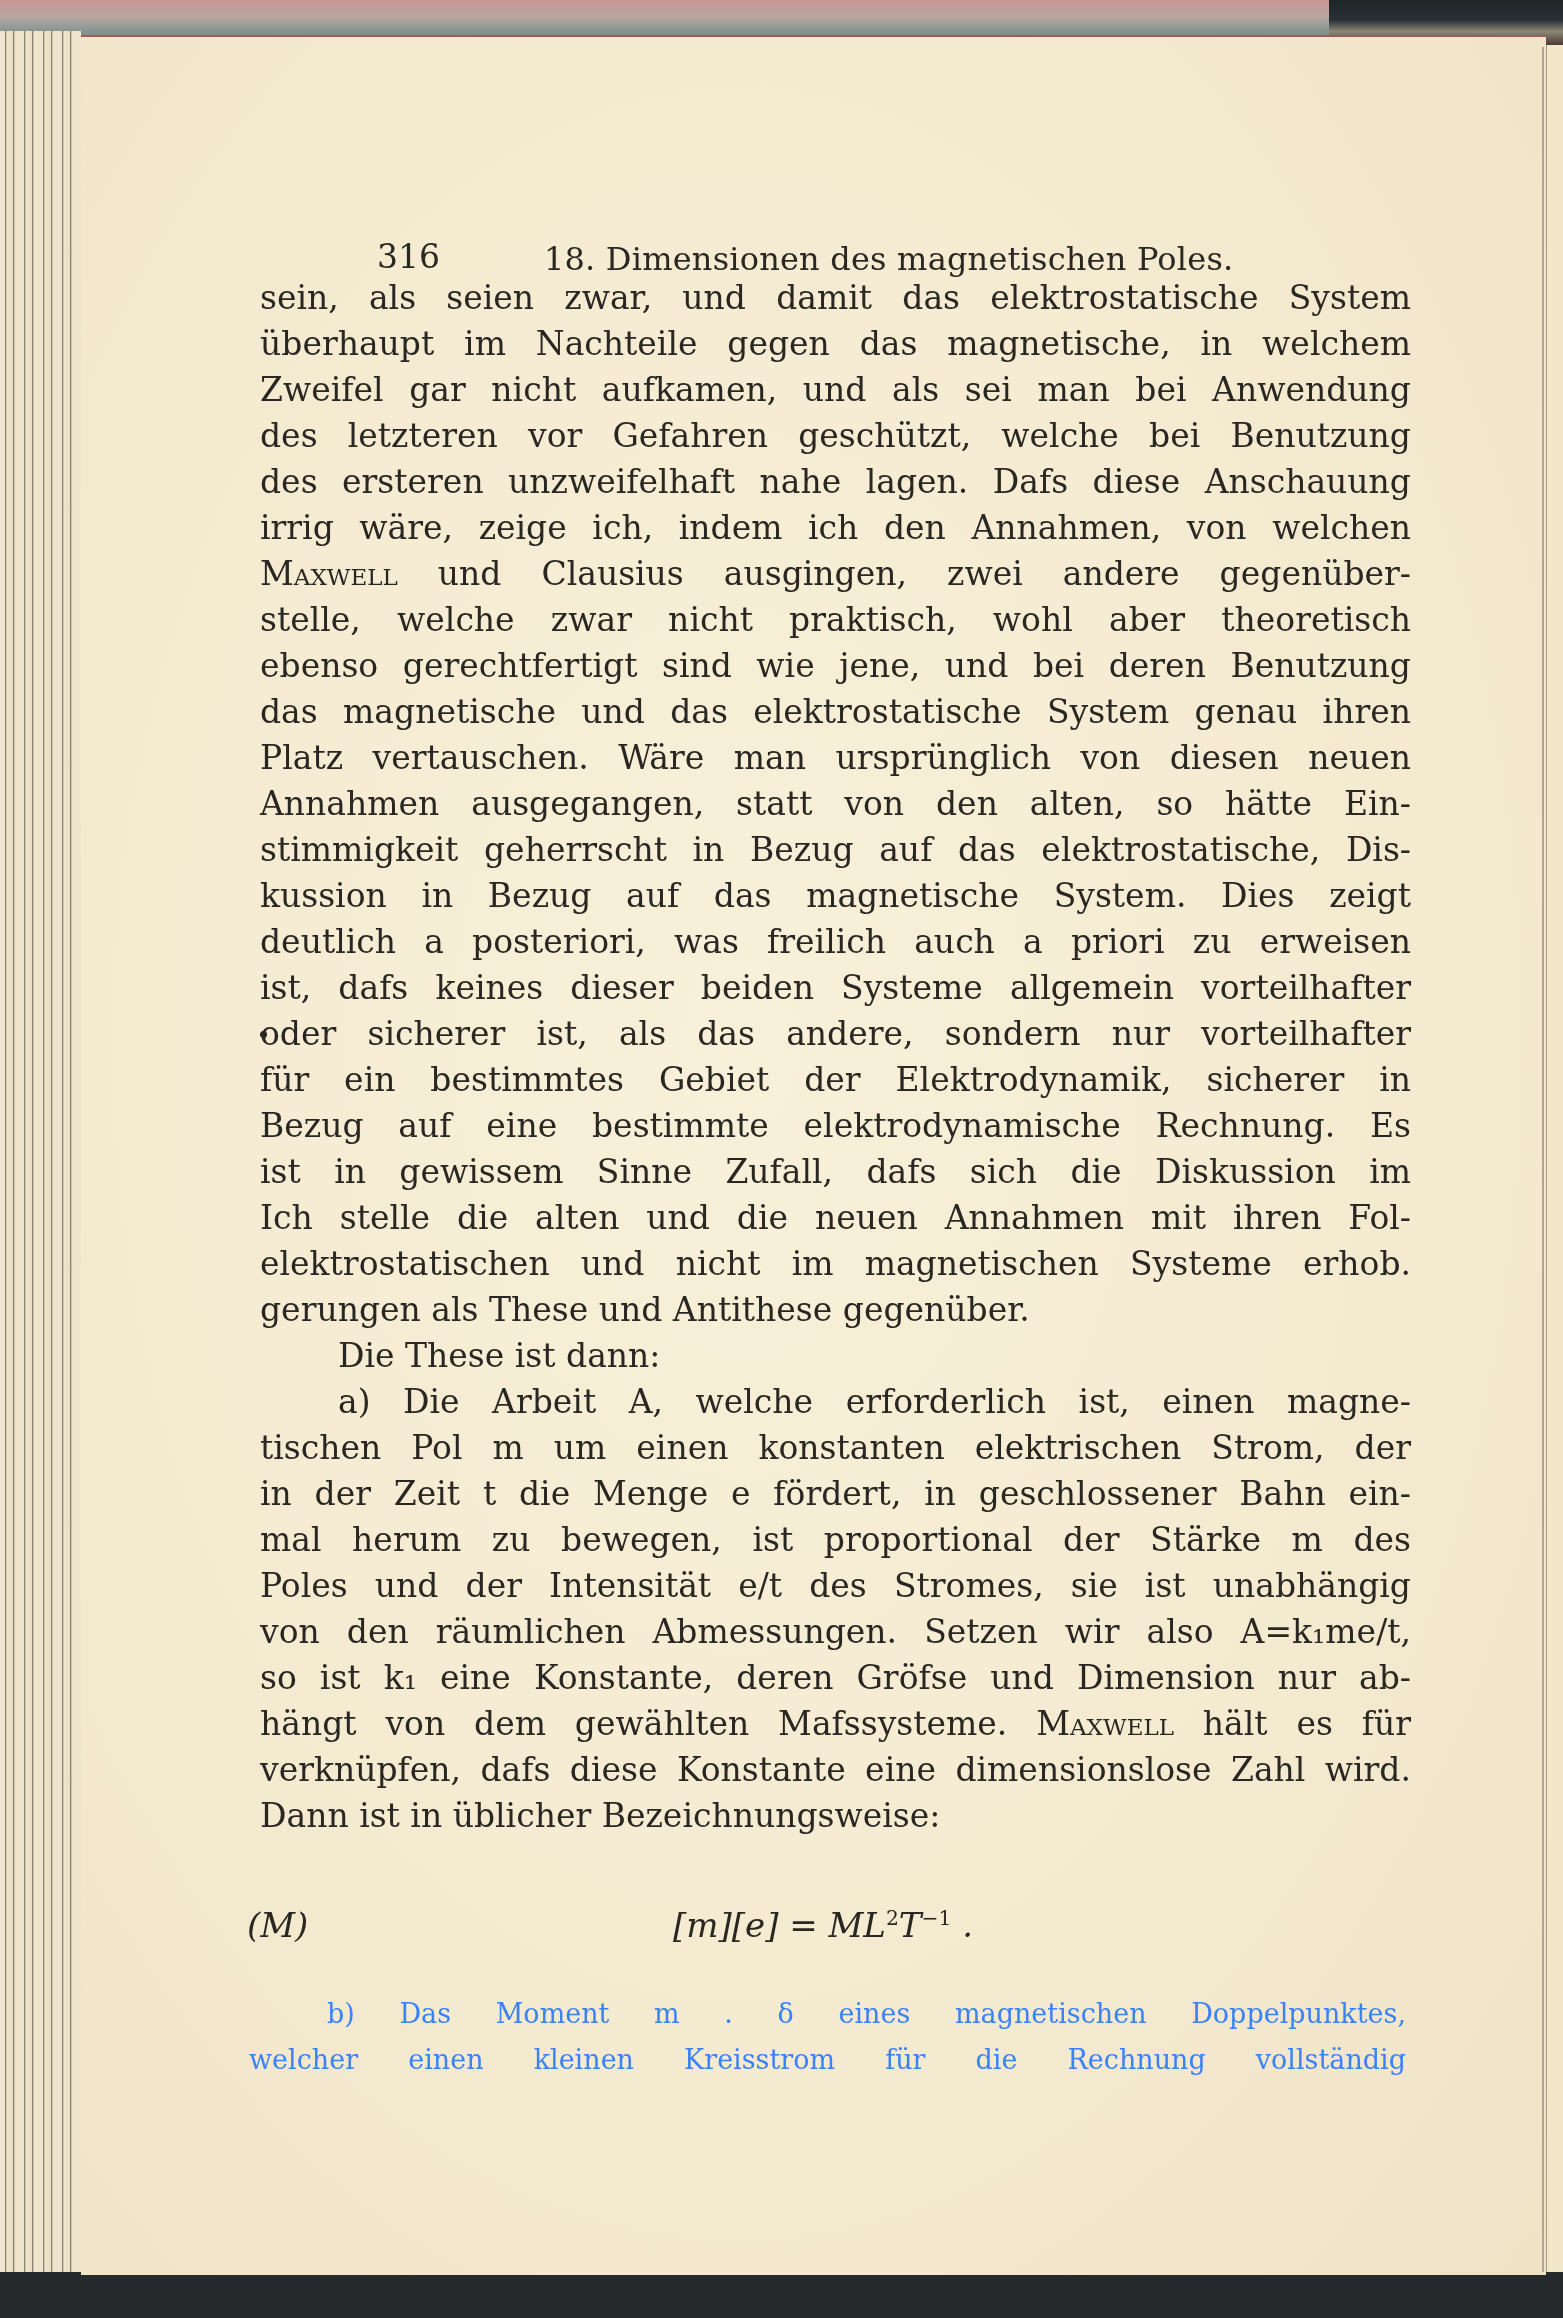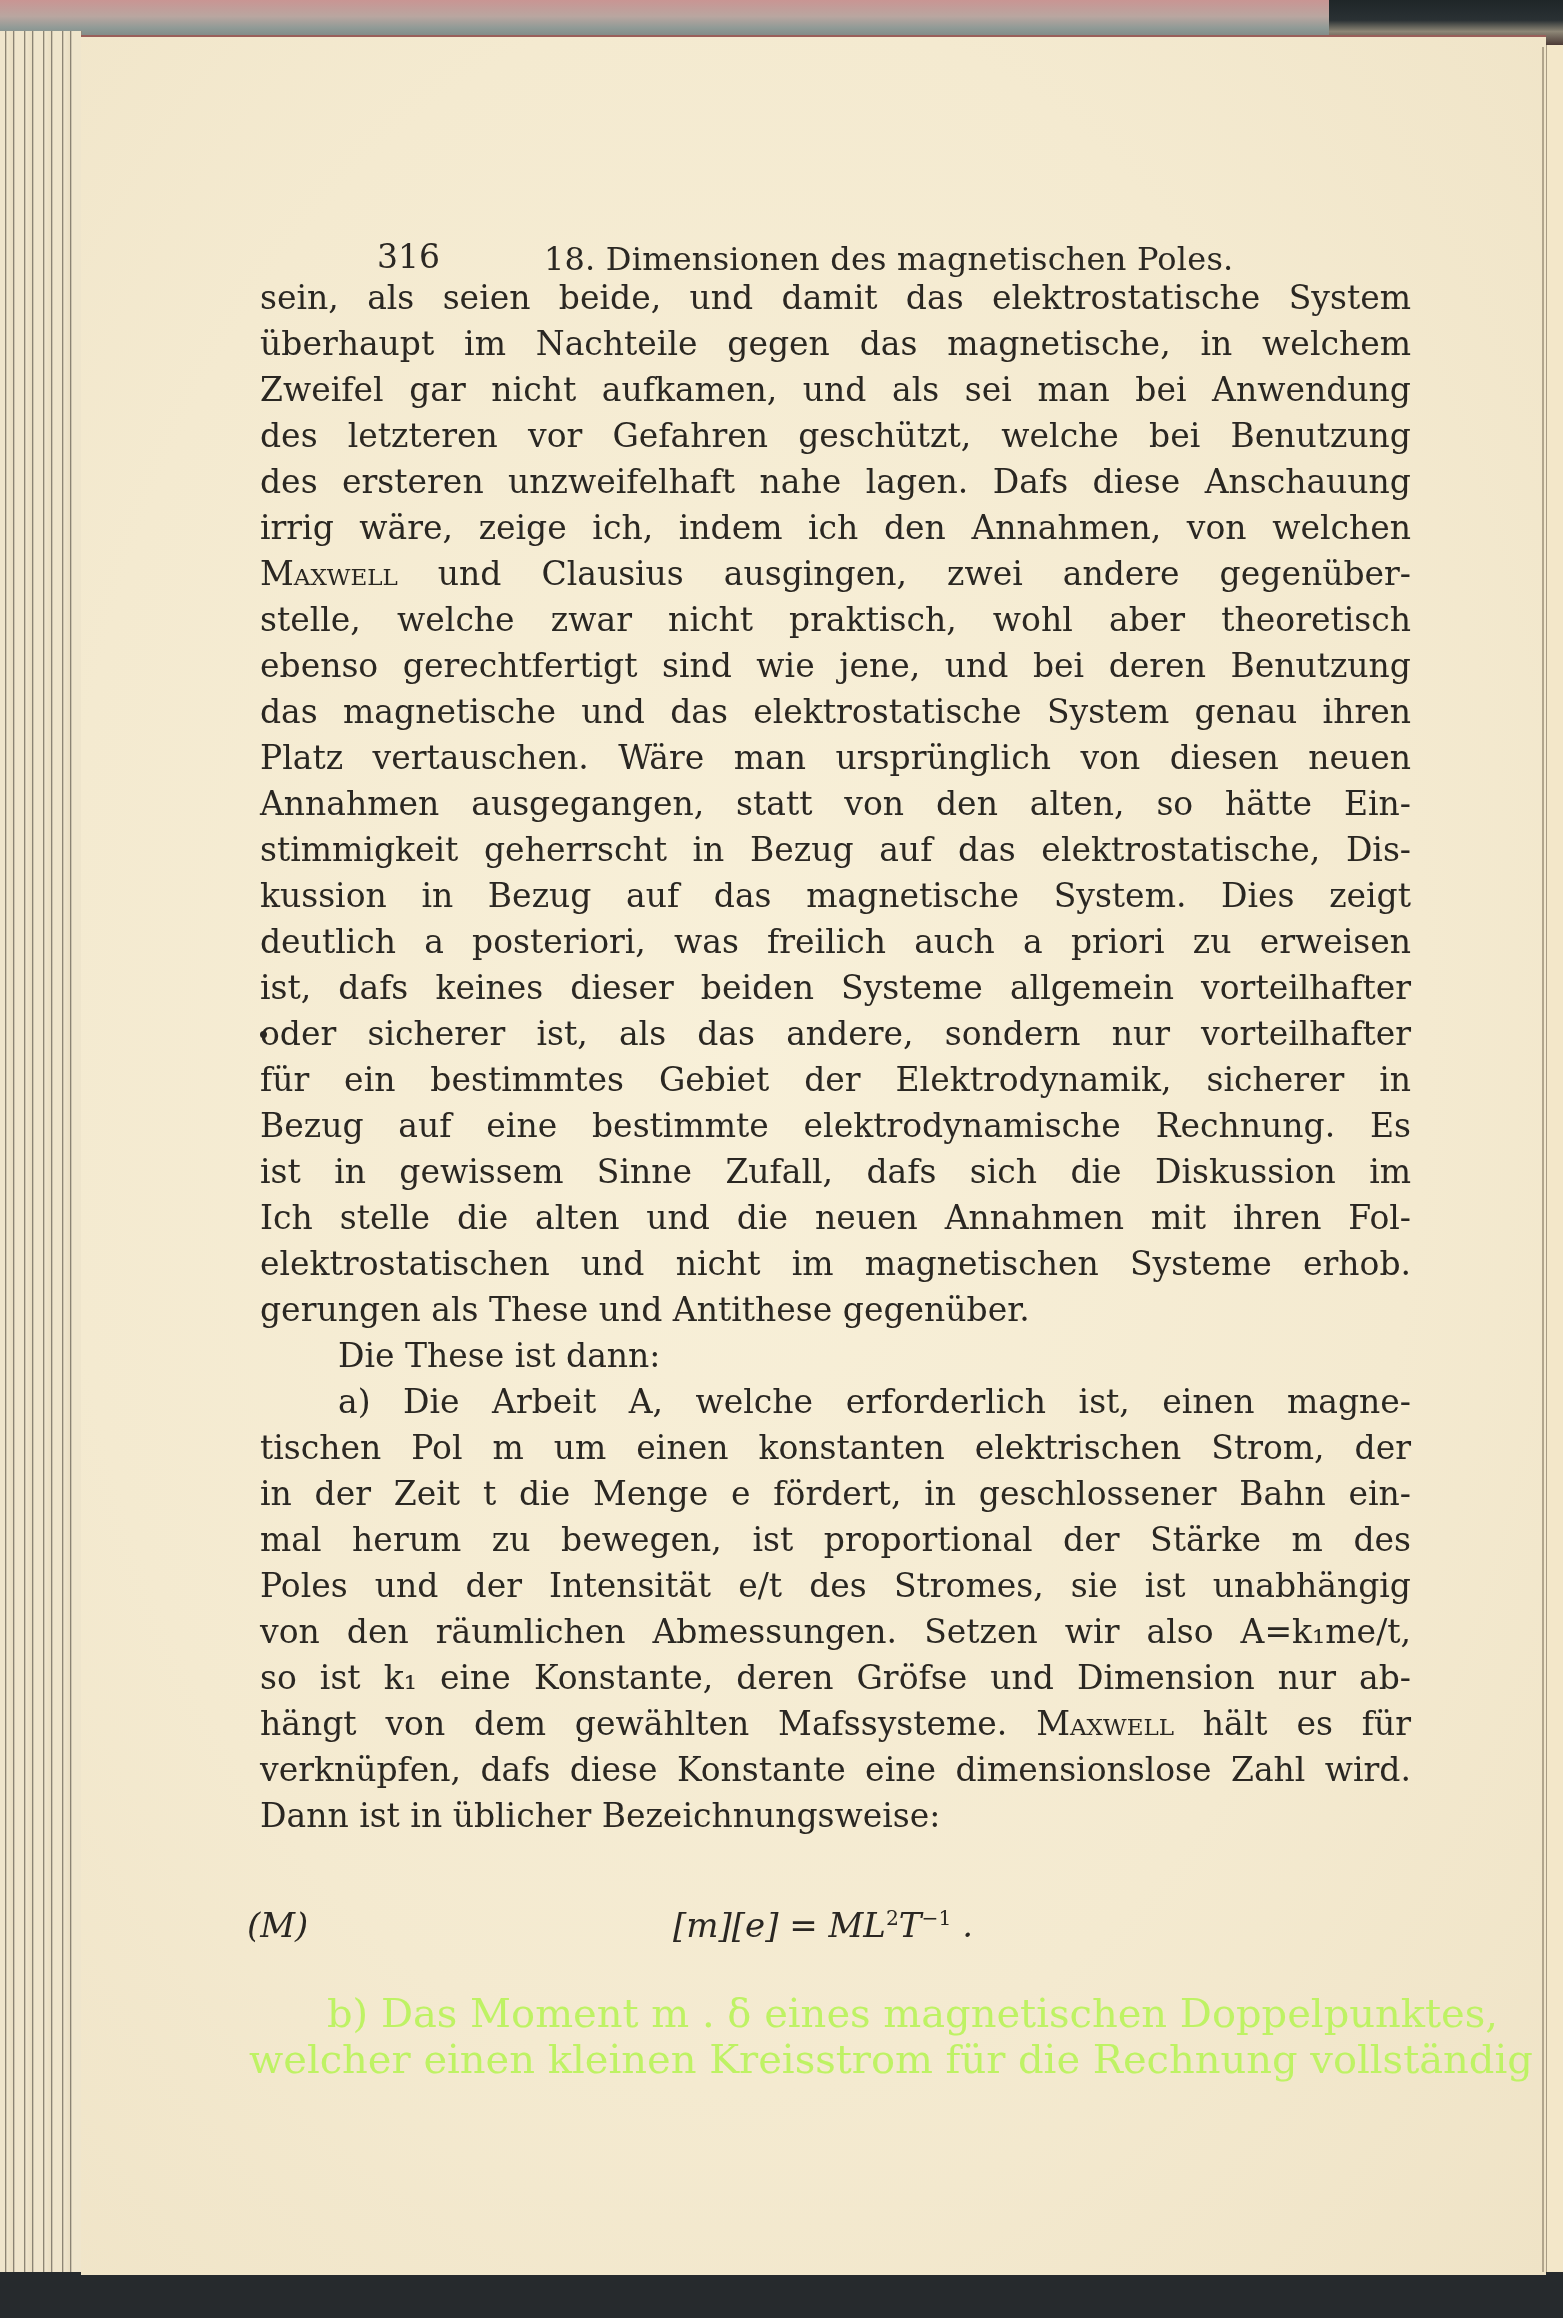--- a/index.html
+++ b/index.html
@@ -54,21 +54,21 @@
   .sc { font-variant: small-caps; }
   .equation {
     position: absolute; left: 247px; top: 1905px; width: 1157px; height: 55px;
     font-size: 34px; color: #2a2722;
   }
   .eq-label { position: absolute; left: 0; top: 0; font-style: italic; }
   .eq-body { position: absolute; left: 426px; top: 0; font-style: italic; }
   .eq-body sup { font-size: 20.3px; font-style: normal; }
   .para-b {
     position: absolute; left: 249px; top: 1990px; width: 1157px;
-    font-size: 40px; line-height: 47px; color: #bef264;
+    font-size: 27px; line-height: 47px; color: #3b82f6;
   }
   .margin-dot { position: absolute; left: 260px; top: 1031px; width: 7px; height: 7px; border-radius: 50%; background: #2a2722; }
   .edge-crease { position: absolute; left: 1542px; top: 47px; width: 1.6px; height: 2225px; background: #b1a58c; }
 </style>
 </head>
 <body>
 
 <div class="binding-top"></div>
 <div class="binding-top-right"></div>
 <div class="page-stack"></div>
@@ -77,21 +77,21 @@
 
 <div class="page">
   <div class="header">
     <span class="page-number">316</span>
     <span class="running-title">18. Dimensionen des magnetischen Poles.</span>
   </div>
 </div>
 <div class="edge-crease"></div>
 
 <div class="body-text">
-  <span class="line">sein, als seien beide, und damit das elektrostatische System</span>
+  <span class="line">sein, als seien zwar, und damit das elektrostatische System</span>
   <span class="line">überhaupt im Nachteile gegen das magnetische, in welchem</span>
   <span class="line">Zweifel gar nicht aufkamen, und als sei man bei Anwendung</span>
   <span class="line">des letzteren vor Gefahren geschützt, welche bei Benutzung</span>
   <span class="line">des ersteren unzweifelhaft nahe lagen. Dafs diese Anschauung</span>
   <span class="line">irrig wäre, zeige ich, indem ich den Annahmen, von welchen</span>
   <span class="line"><span class="sc">Maxwell</span> <span>und Clausius ausgingen, zwei andere gegenüber-</span></span>
   <span class="line">stelle, welche zwar nicht praktisch, wohl aber theoretisch</span>
   <span class="line">ebenso gerechtfertigt sind wie jene, und bei deren Benutzung</span>
   <span class="line">das magnetische und das elektrostatische System genau ihren</span>
   <span class="line">Platz vertauschen. Wäre man ursprünglich von diesen neuen</span>

